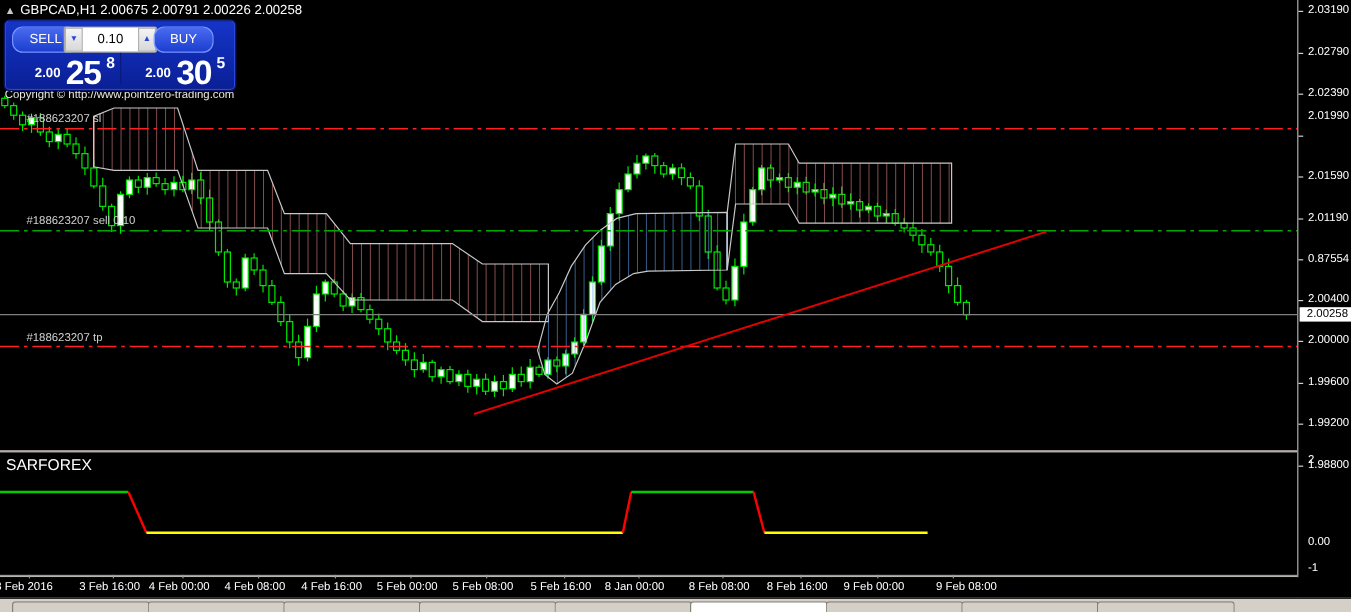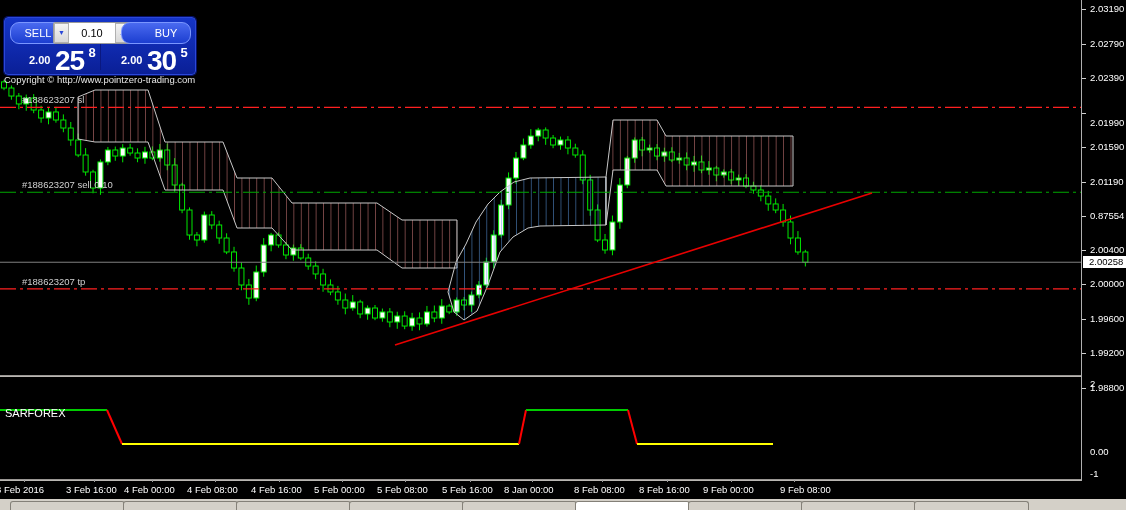--- a/index.html
+++ b/index.html
@@ -8,21 +8,21 @@
   .abs{position:absolute;}
   
   #quote{left:4px;top:3px;color:#fff;font-size:11px;white-space:nowrap;z-index:30;}
   #quote .tri{color:#c8c8c8;font-size:9px;margin-right:4px;}
   
   #panel{left:4px;top:17px;width:190px;height:56px;border-radius:4px;z-index:40;
          background:linear-gradient(#1535c8,#0a1f96);border:1px solid #2a47d8;box-shadow:0 0 0 1px #051066;}
   .pbtn{position:absolute;top:4px;height:20px;border-radius:9px;color:#fff;font-size:11px;text-align:center;line-height:20px;
         background:linear-gradient(#4a6af0,#1c3ed0);border:1px solid #7a96ff;cursor:pointer;}
   #sellBtn{left:5px;width:54px;}
-  #buyBtn{right:4px;width:48px;padding-left:20px;}
+  #buyBtn{right:17px;width:48px;}
   #spin{position:absolute;left:48px;top:4px;width:76px;height:20px;background:#fff;border:1px solid #9a9a9a;border-radius:2px;display:flex;}
   .spinbtn{width:15px;height:100%;background:linear-gradient(#f4f4f4,#d8d8d8);border:1px solid #b0b0b0;box-sizing:border-box;
            font-size:7px;color:#2a47d8;text-align:center;line-height:18px;cursor:pointer;}
   #lot{flex:1;text-align:center;font-size:11px;line-height:20px;color:#000;}
   .bigprice{position:absolute;top:27px;color:#fff;margin-left:16px;}
   .bigprice .pre{font-size:11px;font-weight:bold;vertical-align:6px;}
   .bigprice .big{font-size:28px;font-weight:bold;letter-spacing:-1px;}
   .bigprice .sup{font-size:13px;font-weight:bold;vertical-align:13px;}
   #pdiv{position:absolute;left:95px;top:26px;width:1px;height:26px;background:#0a1880;}
   
@@ -31,21 +31,21 @@
   .olabel{position:absolute;color:#d0d0d0;font-size:9.5px;z-index:6;white-space:nowrap;}
   
   #paxis{left:1081px;top:0;width:45px;height:498px;border-left:1px solid #b0b0b0;background:#000;}
   .pxl{position:absolute;left:8px;color:#fff;font-size:9.5px;}
   .ptick{position:absolute;left:0;width:4px;height:1px;background:#cfcfcf;}
   #curbox{position:absolute;left:1px;width:43px;height:12px;background:#fff;color:#000;font-size:9.5px;
           line-height:12px;padding-left:6px;z-index:8;}
   
   .hsep{left:0;width:1126px;height:2px;background:linear-gradient(#8a8784,#c9c6c2);}
   
-  #indname{left:5px;top:380px;color:#fff;font-size:11px;z-index:6;margin-top:27px;}
+  #indname{left:5px;top:380px;color:#fff;font-size:13px;z-index:6;}
   
   #taxis{left:0;top:481px;width:1126px;height:17px;background:#000;}
   .txl{position:absolute;top:3px;color:#fff;font-size:9.5px;white-space:nowrap;}
   .ttick{position:absolute;top:-2px;width:1px;height:3px;background:#9a9a9a;}
   
   #tabs{left:0;top:498px;width:1126px;height:12px;background:#d4d0c8;border-top:1px solid #000;}
   .tab{position:absolute;top:2px;height:12px;background:#d4d0c8;border:1px solid #848078;border-bottom:none;
        border-radius:3px 3px 0 0;cursor:pointer;}
   .tab.active{background:#fff;}
   svg{display:block;}
@@ -291,20 +291,23 @@
       </g>
     <g id="gLines">
         <line x1="0" y1="107.32758620689526" x2="1081" y2="107.32758620689526" stroke="#FF2020" stroke-width="1.2" stroke-dasharray="16 4 3 4"></line>
         <line x1="0" y1="192.2413793103447" x2="1081" y2="192.2413793103447" stroke="#00A800" stroke-width="1.2" stroke-dasharray="16 4 3 4"></line>
         <line x1="0" y1="288.7931034482747" x2="1081" y2="288.7931034482747" stroke="#FF2020" stroke-width="1.2" stroke-dasharray="16 4 3 4"></line>
         <line x1="0" y1="262.2413793103439" x2="1081" y2="262.2413793103439" stroke="#808080" stroke-width="1"></line>
         <line x1="395" y1="345" x2="872" y2="193" stroke="#E80000" stroke-width="1.6"></line>
       </g>
   </svg>
 
+  <div id="quote" class="abs">
+    <span class="tri">▲</span><span>GBPCAD,H1  2.00675 2.00791 2.00226 2.00258</span>
+  </div>
 
   <div id="panel" class="abs">
     <div id="sellBtn" class="pbtn">SELL</div>
     <div id="spin">
       <div class="spinbtn">▼</div>
       <div id="lot">0.10</div>
       <div class="spinbtn">▲</div>
     </div>
     <div id="buyBtn" class="pbtn">BUY</div>
     <div class="bigprice" style="left:8px;">
@@ -347,21 +350,21 @@
 
   <div id="paxis" class="abs">
     <div id="paxis-labels">
         <div class="ptick" style="top: 9.48276px;"></div>
         <div class="pxl" style="top: 3.48276px;">2.03190</div>
         <div class="ptick" style="top: 43.9655px;"></div>
         <div class="pxl" style="top: 37.9655px;">2.02790</div>
         <div class="ptick" style="top: 78.4483px;"></div>
         <div class="pxl" style="top: 72.4483px;">2.02390</div>
         <div class="ptick" style="top: 112.931px;"></div>
-        <div class="pxl" style="top: 117px;">2.01990</div>
+        <div class="pxl" style="top: 91px;">2.01990</div>
         <div class="ptick" style="top: 147.414px;"></div>
         <div class="pxl" style="top: 141.414px;">2.01590</div>
         <div class="ptick" style="top: 181.897px;"></div>
         <div class="pxl" style="top: 175.897px;">2.01190</div>
         <div class="ptick" style="top: 216.379px;"></div>
         <div class="pxl" style="top: 210.379px;">0.87554</div>
         <div class="ptick" style="top: 250px;"></div>
         <div class="pxl" style="top: 244px;">2.00400</div>
         <div class="ptick" style="top: 284.483px;"></div>
         <div class="pxl" style="top: 278.483px;">2.00000</div>

